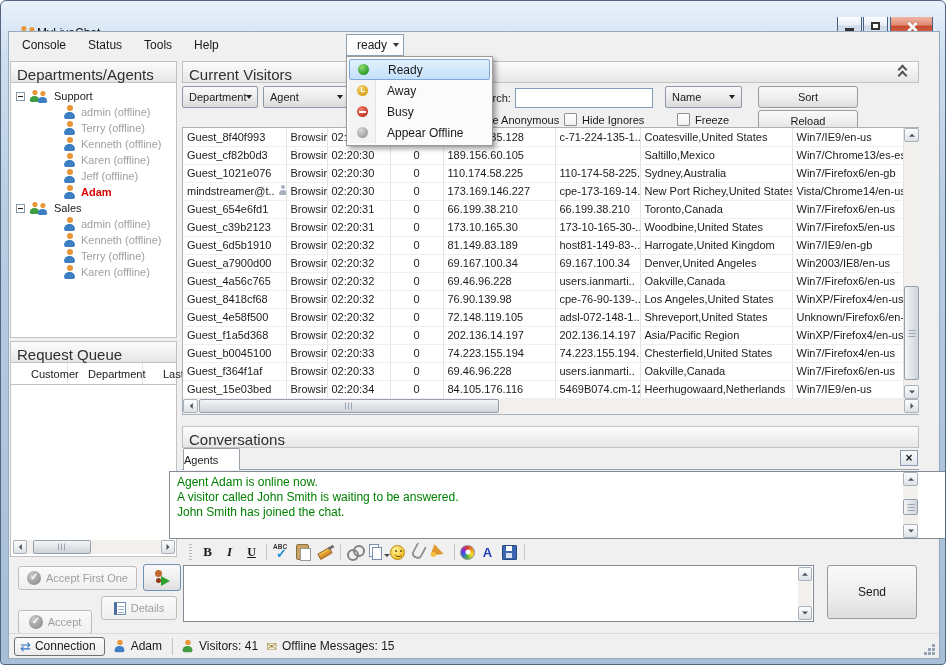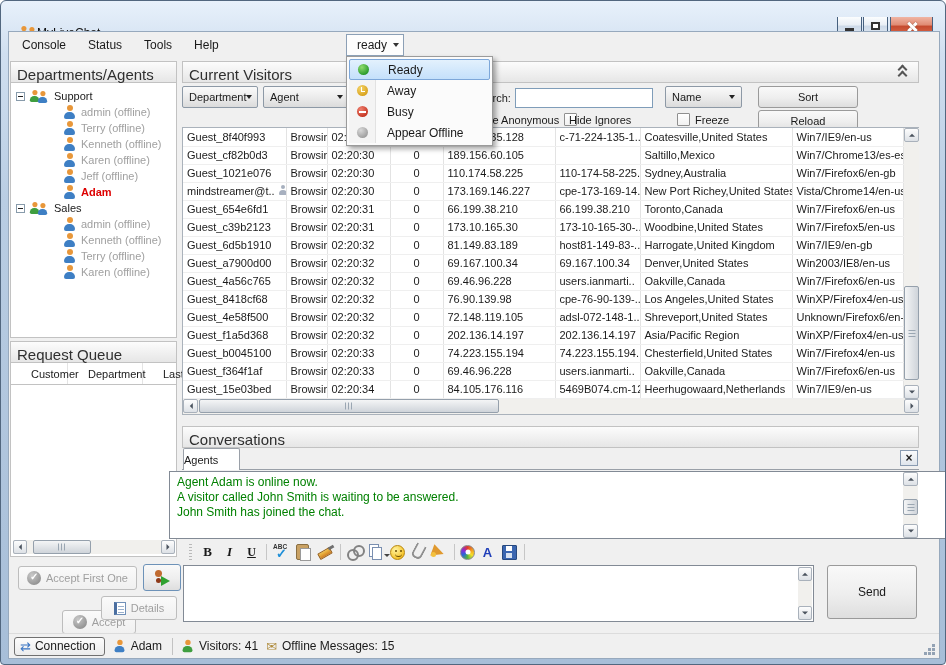--- a/index.html
+++ b/index.html
@@ -307,21 +307,21 @@
     <span class="sb-arr right" style="right:0;top:0;width:14px;"></span>
   </div>
 
   <div class="wbtn disabled" style="left:17px;top:565px;width:119px;height:24px;">
     <span class="chk-ic"></span>
     <span>Accept First One</span>
   </div>
   <div class="wbtn" style="left:142px;top:563px;width:38px;height:27px;border-color:#6d92b8;">
     <span class="ic-transfer"></span>
   </div>
-  <div class="wbtn disabled" style="left:17px;top:609px;width:74px;height:24px;margin-left:44px;">
+  <div class="wbtn disabled" style="left:17px;top:609px;width:74px;height:24px;">
     <span class="chk-ic"></span>
     <span>Accept</span>
   </div>
   <div class="wbtn disabled" style="left:100px;top:595px;width:76px;height:24px;">
     <span class="det-ic"></span>
     <span>Details</span>
   </div>
 
   <div class="phead" style="left:181px;top:60px;width:737px;">
     <span>Current Visitors</span>
@@ -345,21 +345,21 @@
     <span>Name</span>
     <span class="caret"></span>
   </div>
   <div class="wbtn" style="left:757px;top:85px;width:100px;height:22px;">
     <span>Sort</span>
   </div>
 
   <span class="cb" style="left:457px;top:112px;"></span>
   <span class="flabel" style="left:475px;top:113px;">Hide Anonymous</span>
   <span class="cb" style="left:563px;top:112px;"></span>
-  <span class="flabel" style="left:568px;top:113px;">Hide Ignores</span>
+  <span class="flabel" style="left:581px;top:113px;">Hide Ignores</span>
   <span class="cb" style="left:676px;top:112px;"></span>
   <span class="flabel" style="left:694px;top:113px;">Freeze</span>
   <div class="wbtn" style="left:757px;top:109px;width:100px;height:22px;">
     <span>Reload</span>
   </div>
 
   <div class="vt-wrap">
     <table class="vt">
       <colgroup>
         <col style="width:103px">
@@ -442,21 +442,21 @@
             <td><span>Harrogate,United Kingdom</span></td>
             <td><span>Win7/IE9/en-gb</span></td>
           </tr>
           <tr>
             <td><span>Guest_a7900d00</span></td>
             <td><span>Browsing</span></td>
             <td><span>02:20:32</span></td>
             <td class="num"><span>0</span></td>
             <td><span>69.167.100.34</span></td>
             <td><span>69.167.100.34</span></td>
-            <td><span>Denver,United States</span></td>
+            <td><span>Denver,United Angeles</span></td>
             <td><span>Win2003/IE8/en-us</span></td>
           </tr>
           <tr>
             <td><span>Guest_4a56c765</span></td>
             <td><span>Browsing</span></td>
             <td><span>02:20:32</span></td>
             <td class="num"><span>0</span></td>
             <td><span>69.46.96.228</span></td>
             <td><span>users.ianmarti..</span></td>
             <td><span>Oakville,Canada</span></td>

